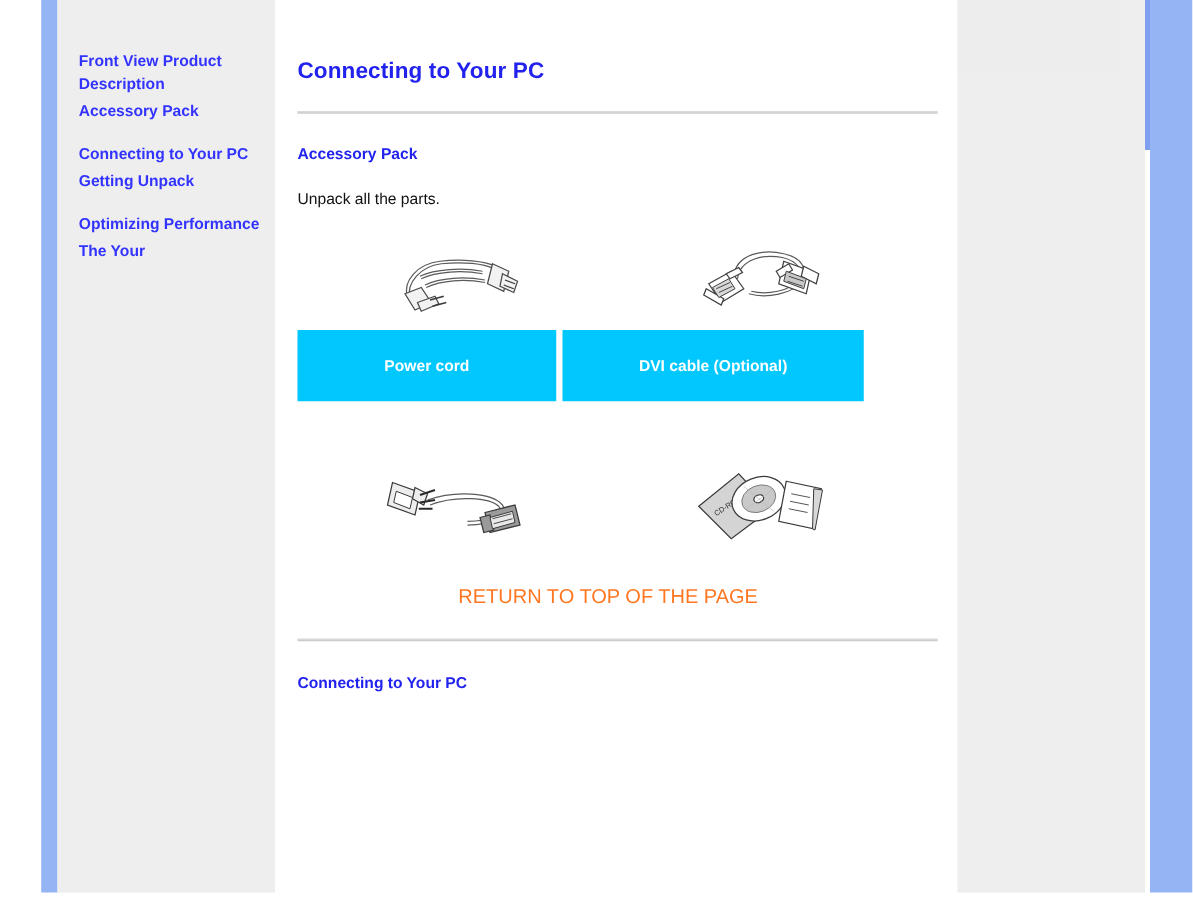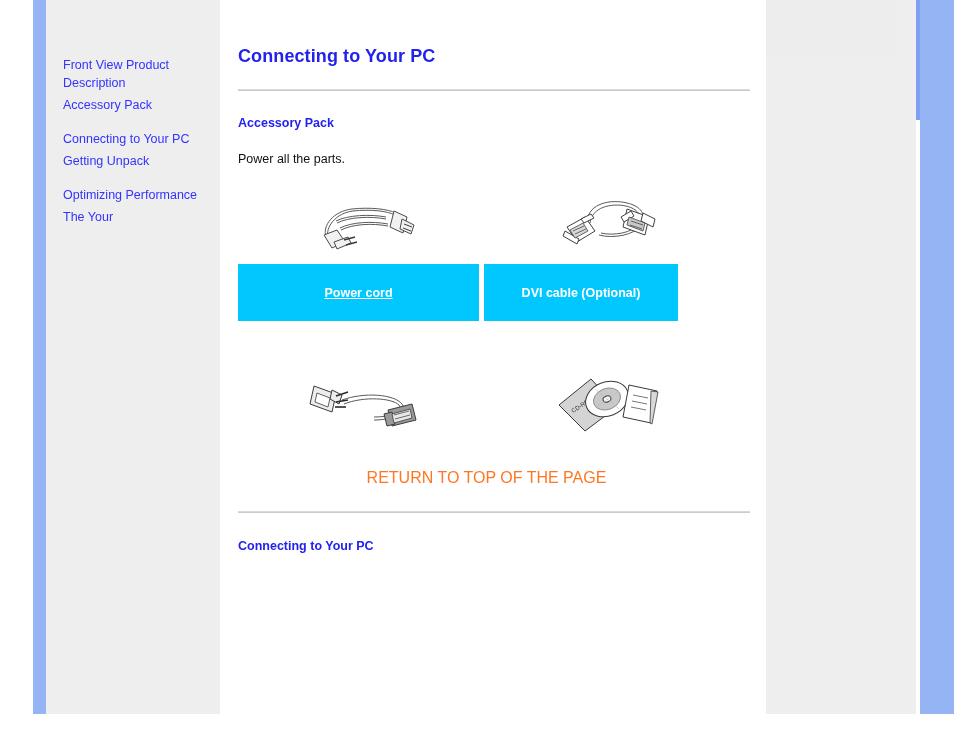--- a/index.html
+++ b/index.html
@@ -53,21 +53,21 @@
   }
   .band-gray-gap {
     position: absolute;
     left: 896px; top: 0; width: 20px; height: 714px;
     background: #eeeeee;
   }
 
   
   .nav {
     position: absolute;
-    left: 63px; top: 56px; width: 150px;
+    left: 63px; top: 40px; width: 150px; font-weight: bold;
   }
   .nav-group { margin-bottom: 16px; }
   .nav-link {
     display: block;
     color: #3333ff;
     font-size: 12.5px;
     line-height: 18px;
     text-decoration: none;
     margin-bottom: 4px;
     cursor: pointer;
@@ -128,22 +128,22 @@
     background: #00c8ff;
     height: 57px;
     display: flex;
     align-items: center;
     justify-content: center;
     color: #ffffff;
     font-size: 12.5px;
     font-weight: bold;
     cursor: default;
   }
-  .caption-box.left  { width: 241px; text-decoration: underline; }
-  .caption-box.right { width: 194px; margin-left: 5px; }
+  .caption-box.left  { width: 207px; }
+  .caption-box.right { width: 241px; margin-left: 5px; }
   .row-gap { height: 46px; }
 
   
   .return-wrap {
     width: 497px;
     text-align: center;
     margin-top: 26px;
   }
   .return-link {
     color: #ff7722;
@@ -198,21 +198,21 @@
 </nav>
 
 <div class="main">
 
   <h1 class="page-title">Connecting to Your PC</h1>
 
   <div class="rule"></div>
 
   <h2 class="sub-heading">Accessory Pack</h2>
 
-  <p class="body-text">Power all the parts.</p>
+  <p class="body-text">Unpack all the parts.</p>
 
   <div class="product-grid">
 
     <div class="img-row">
       <div class="img-cell">
         <span>
           <svg width="116" height="62" viewBox="0 0 116 62">
             <g fill="none" stroke="#5a5a5a" stroke-width="1">
               <path d="M22 42 C18 30 30 16 48 14 C66 12 84 14 92 18"></path>
               <path d="M24 43 C21 32 32 18 49 16 C67 14 83 16 91 20"></path>

